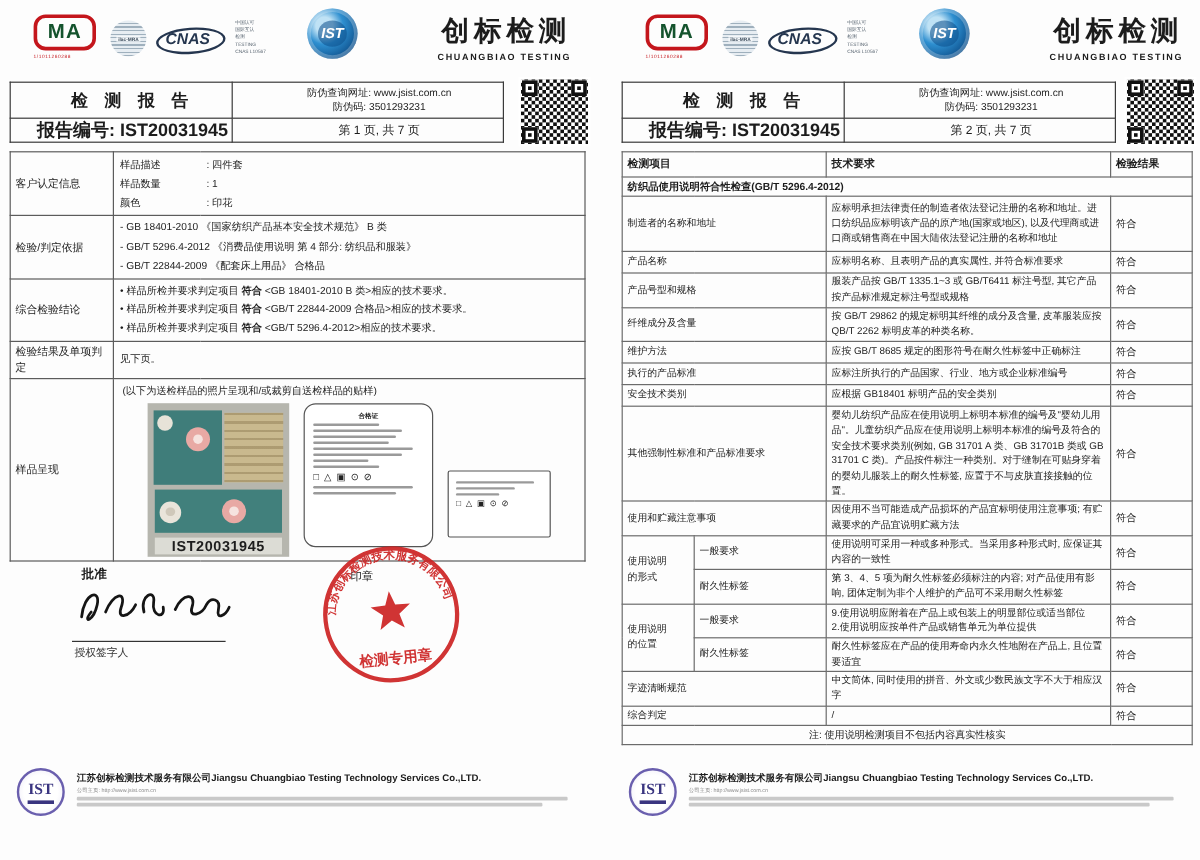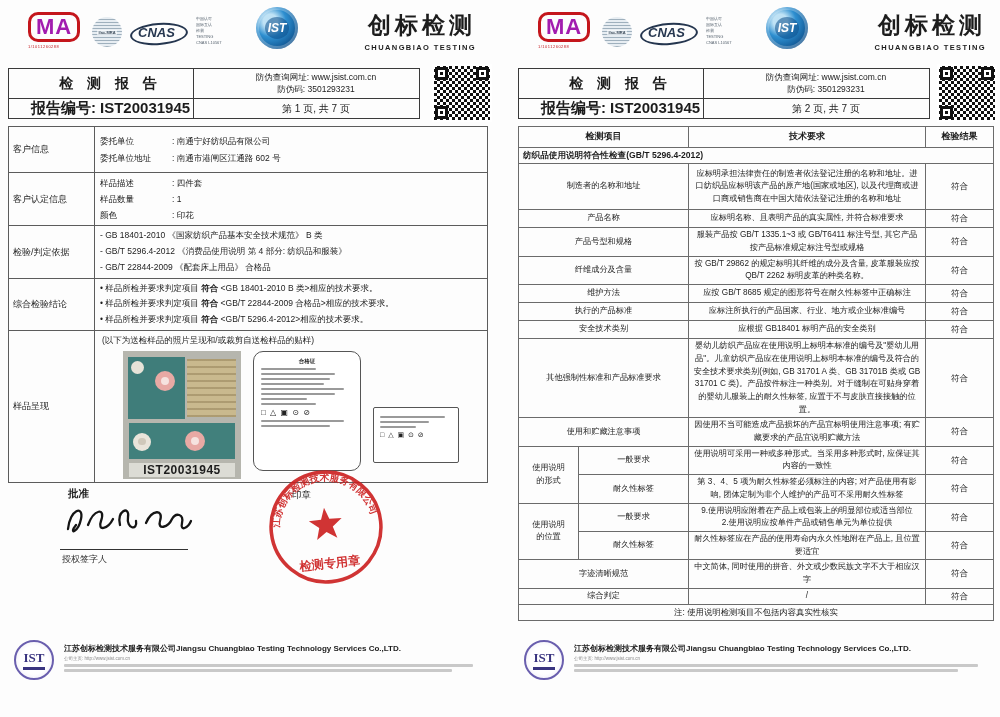--- a/index.html
+++ b/index.html
@@ -6,21 +6,21 @@
   html,body { width:1000px; height:717px; background:#fdfdfd; overflow:hidden;
     font-family:"Liberation Sans","DejaVu Sans",sans-serif; color:#1c1c1c; }
   .page { position:absolute; top:8; height:705px; }
   .page-left  { left:8px;  width:482px; }
   .page-right { left:518px; width:477px; }
 
   
   .logos { position:relative; height:60px; }
   .ma-box { position:absolute; left:20px; top:12px; width:52px; height:30px;
     border:3px solid #c4161c; border-radius:10px; display:flex; align-items:center; justify-content:center; }
-  .ma-box span { color:#a21caf; font-weight:bold; font-size:22px; letter-spacing:1px; }
+  .ma-box span { color:#14532d; font-weight:bold; font-size:17px; letter-spacing:1px; }
   .ma-code { position:absolute; left:20px; top:44px; font-size:4px; color:#c4161c; letter-spacing:.5px; }
   .ilac { position:absolute; left:84px; top:17px; width:30px; height:30px; border-radius:50%;
     background:repeating-linear-gradient(0deg,#9fb0bd 0 1px,#e7edf2 1px 3px);
     display:flex; align-items:center; justify-content:center; }
   .ilac span { font-size:4px; color:#3c4c5c; font-weight:bold; background:rgba(255,255,255,.6); padding:0 1px; }
   .cnas { position:absolute; left:122px; top:22px; width:58px; height:24px; }
   .cnas .oval { position:absolute; left:0; top:1px; width:58px; height:22px;
     border:2px solid #25364f; border-radius:50%; transform:rotate(-4deg); }
   .cnas span { position:absolute; left:8px; top:3px; font-size:13px; font-weight:bold; font-style:italic; color:#25364f; }
   .cnas-side { position:absolute; left:188px; top:16px; font-size:4px; line-height:1.5;
@@ -93,21 +93,21 @@
   .bottom-block { position:relative; height:104px; margin-top:4px;text-decoration:underline; }
   .approve { position:absolute; left:60px; top:0; font-size:10.5px; font-weight:bold; }
   .signature { position:absolute; left:50px; top:8px; }
   .sig-line { position:absolute; left:52px; top:62px; width:128px; border-bottom:1px solid #333; }
   .signer { position:absolute; left:54px; top:66px; font-size:9px; color:#333; }
   .seal-label { position:absolute; left:284px; top:2px; font-size:9.5px; }
   .stamp { position:absolute; left:258px; top:-20px; opacity:.9; transform:rotate(-6deg); }
 
   
   .t2 { width:475px; margin-top:7px; border:1.5px solid #4a4a4a; }
-  .t2 td { border:1px solid #6b6b6b; font-size:8.2px; text-align:center;
+  .t2 td { border:1px solid #6b6b6b; font-size:8.2px; text-align:left;
     vertical-align:middle; padding:1px 4px; line-height:1.55; }
   .t2 .head td { font-size:9px; font-weight:bold; height:21px; }
   .t2 .section td { text-align:left; font-weight:bold; font-size:8.6px; height:16px; padding-left:4px; }
   .t2 .res { font-size:8.5px; }
   .t2 .note td { text-align:center; font-size:8.4px; height:15px; padding-left:4px; }
   .preline { white-space:pre-line; }
 
   
   .footer { position:absolute; left:6px; right:4px; top:640px; display:flex; gap:10px; }
   .f-logo { width:40px; height:40px; border-radius:50%; border:2px solid #6a5fae; flex:none;
@@ -179,33 +179,20 @@
     </div>
   </div>
 
   <table class="t1">
     <colgroup>
         <col style="width:86px">
         <col style="width:72px">
         <col>
       </colgroup>
     <tbody>
-        <tr style="height:46px">
-      <td class="lab">客户信息</td>
-      <td colspan="2">
-        <div class="kv">
-              <span class="k">委托单位</span>
-              <span class="v">: 南通宁好纺织品有限公司</span>
-            </div>
-        <div class="kv">
-              <span class="k">委托单位地址</span>
-              <span class="v">: 南通市港闸区江通路 602 号</span>
-            </div>
-      </td>
-    </tr>
     <tr style="height:50px">
       <td class="lab">客户认定信息</td>
       <td colspan="2">
         <div class="kv">
               <span class="k">样品描述</span>
               <span class="v">: 四件套</span>
             </div>
         <div class="kv">
               <span class="k">样品数量</span>
               <span class="v">: 1</span>
@@ -224,20 +211,24 @@
         <div>- GB/T 22844-2009 《配套床上用品》 合格品</div>
       </td>
     </tr>
     <tr style="height:50px">
       <td class="lab">综合检验结论</td>
       <td colspan="2" class="bullets">
         <div><span>• 样品所检并要求判定项目 </span><b>符合</b><span> &lt;GB 18401-2010 B 类&gt;相应的技术要求。</span></div>
         <div><span>• 样品所检并要求判定项目 </span><b>符合</b><span> &lt;GB/T 22844-2009 合格品&gt;相应的技术要求。</span></div>
         <div><span>• 样品所检并要求判定项目 </span><b>符合</b><span> &lt;GB/T 5296.4-2012&gt;相应的技术要求。</span></div>
       </td>
+    </tr>
+    <tr style="height:20px">
+      <td class="lab">检验结果及单项判定</td>
+      <td colspan="2">见下页。</td>
     </tr>
     <tr style="height:152px">
       <td class="lab">样品呈现</td>
       <td colspan="2" style="vertical-align:top">
         <div class="caption">(以下为送检样品的照片呈现和/或裁剪自送检样品的贴样)</div>
         <div class="samples">
           <div class="photo">
             <div class="ph-tl"></div>
             <div class="tagdot"></div>
             <div class="flower" style="left:32px;top:20px;width:20px;height:20px;"></div>

